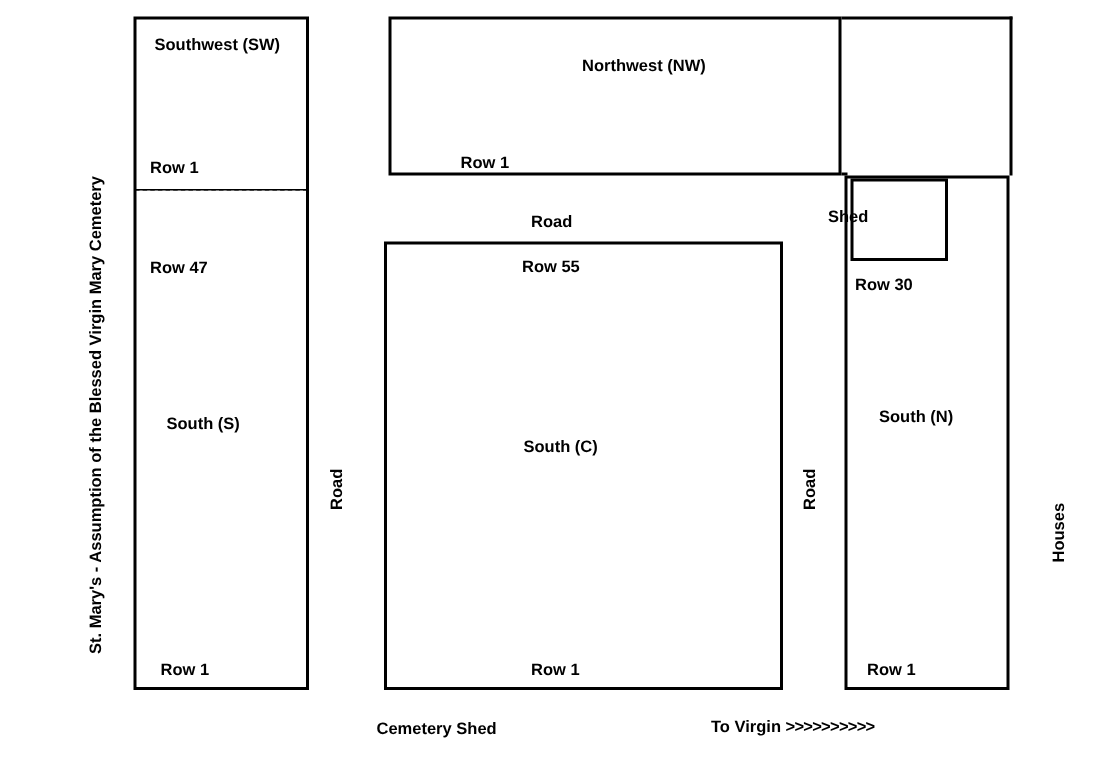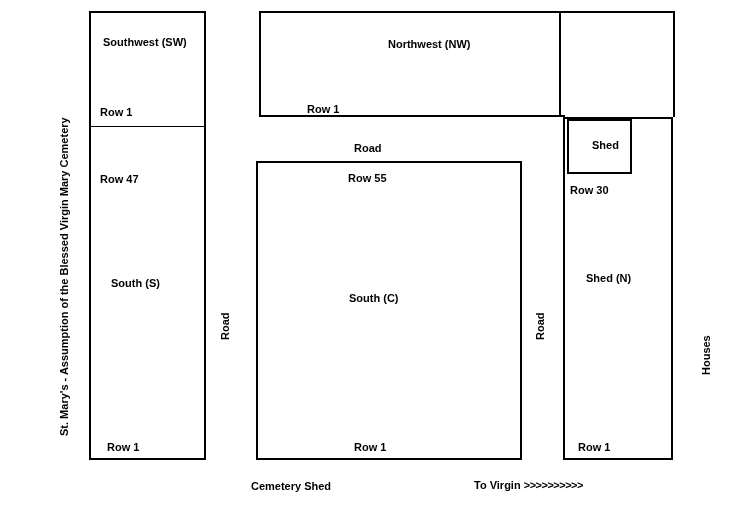--- a/index.html
+++ b/index.html
@@ -43,21 +43,21 @@
     width: 117px;
     height: 449px;
   }
   #divider-sw-south {
     left: 90px;
     top: 126px;
     width: 115px;
     height: 0px;
     border-top: 1px dashed #000000;
   }
-  #label-southwest { left: 103px; top: 36px; }
+  #label-southwest { left: 103px; top: 24px; }
   #label-sw-row1   { left: 100px; top: 106px; }
   #label-south-row47 { left: 100px; top: 141px; margin-top: 32px; }
   #label-south     { left: 111px; top: 277px; }
   #label-south-row1 { left: 107px; top: 441px; }
 
   
   #label-road-west {
     left: 219px;
     top: 340px;
     transform: rotate(-90deg);
@@ -104,21 +104,21 @@
     top: 117px;
     width: 110px;
     height: 343px;
   }
   #region-shed {
     left: 567px;
     top: 119px;
     width: 65px;
     height: 55px;
   }
-  #label-shed       { left: 592px; top: 139px; }
+  #label-shed       { left: 552px; top: 139px; }
   #label-north-row48 { left: 570px; top: 184px; }
   #label-north      { left: 586px; top: 272px; }
   #label-north-row1 { left: 578px; top: 441px; }
 
   
   #edge-top-rail {
     left: 561px;
     top: 11px;
     width: 114px;
     height: 2px;
@@ -192,21 +192,21 @@
   <div class="lbl" id="label-center-row43">Row 55</div>
   <div class="lbl" id="label-center">South (C)</div>
   <div class="lbl" id="label-center-row1">Row 1</div>
 
   <div class="lbl" id="label-road-east">Road</div>
 
   <div class="region" id="region-north"></div>
   <div class="region" id="region-shed"></div>
   <div class="lbl" id="label-shed">Shed</div>
   <div class="lbl" id="label-north-row48">Row 30</div>
-  <div class="lbl" id="label-north">Shed (N)</div>
+  <div class="lbl" id="label-north">South (N)</div>
   <div class="lbl" id="label-north-row1">Row 1</div>
 
   <div class="lbl" id="label-houses">Houses</div>
 
   <div class="lbl" id="label-cemetery-road">Cemetery Shed</div>
   <div class="lbl" id="label-to-portage"><span>To Virgin</span> <span class="arrows">&gt;&gt;&gt;&gt;&gt;&gt;&gt;&gt;&gt;&gt;</span></div>
 
 </div>
 
 </body></html>

